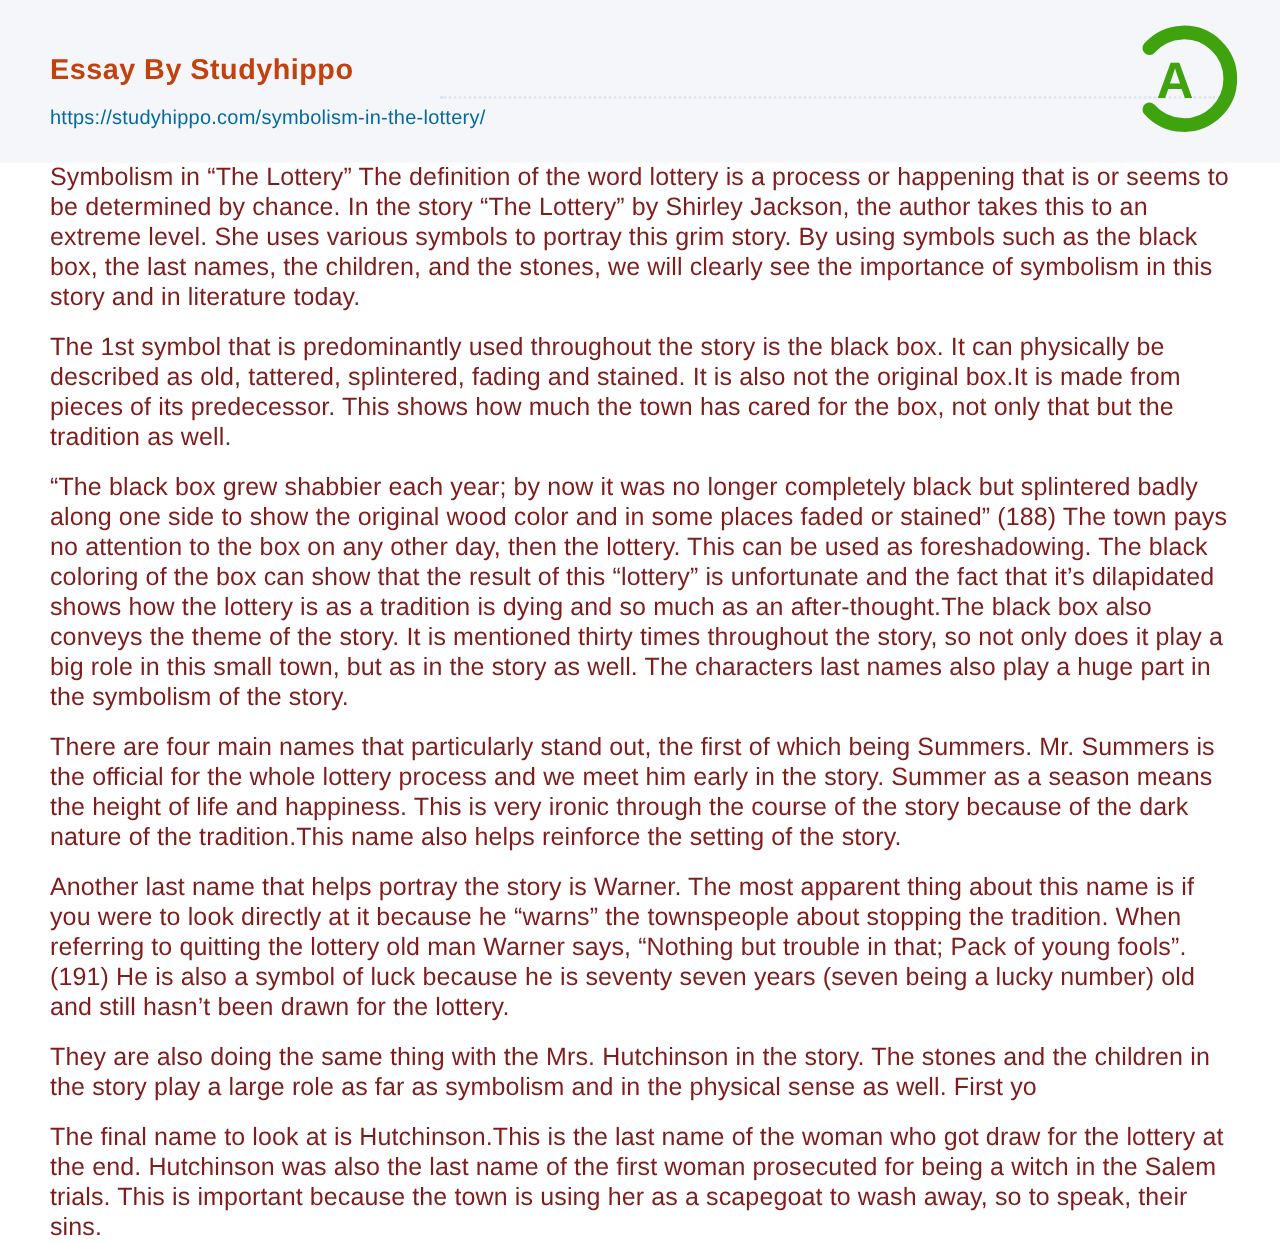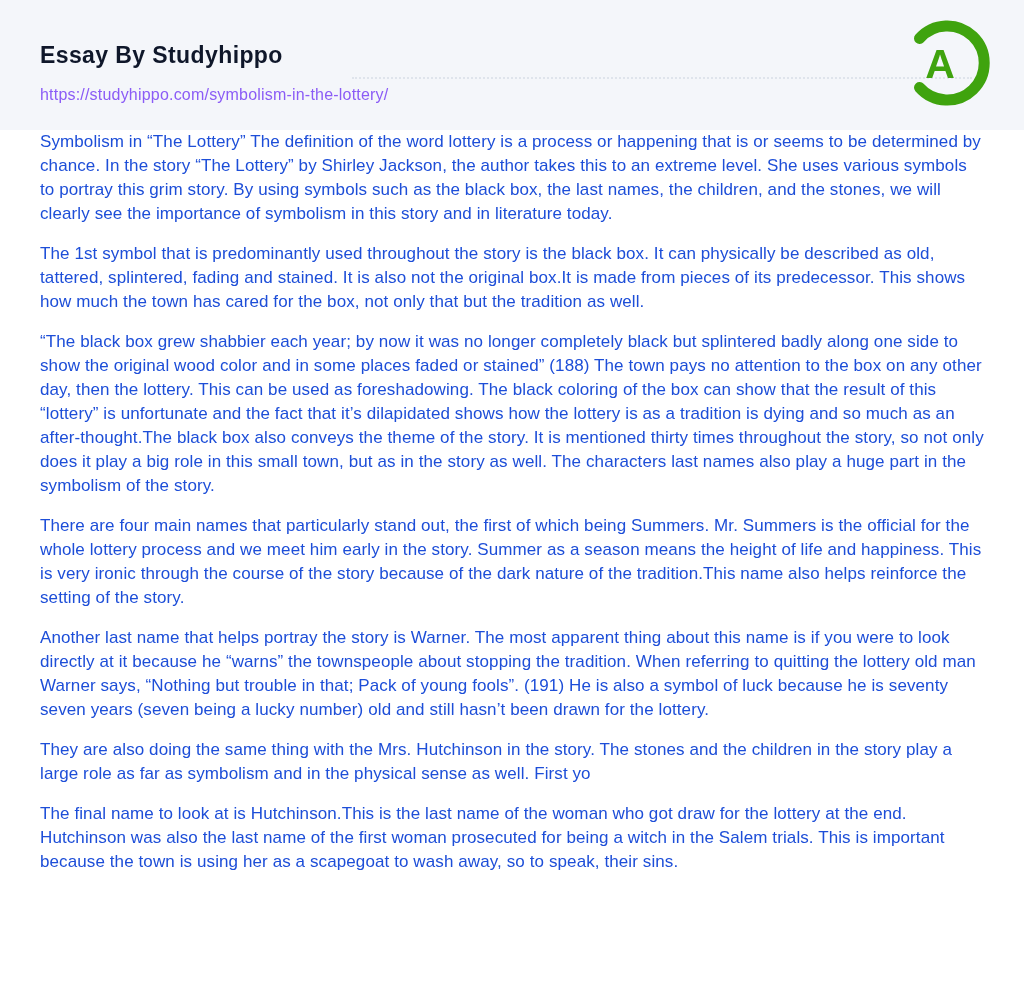--- a/index.html
+++ b/index.html
@@ -22,37 +22,37 @@
     background: #f4f6fa;
     box-sizing: border-box;
   }
   .header-title {
     position: absolute;
     left: 40px;
     top: 42px;
     font-size: 23px;
     font-weight: 700;
     letter-spacing: 0.4px;
-    color: #0f172a;
+    color: #c2410c;
   }
   .header-dotted-line {
     position: absolute;
     left: 352px;
     top: 77px;
     width: 620px;
     height: 0;
     border-top: 2px dotted #dfe4ec;
   }
   .header-url {
     position: absolute;
     left: 40px;
     top: 86px;
     font-size: 16px;
     letter-spacing: 0.2px;
-    color: #8b5cf6;
+    color: #0369a1;
     text-decoration: none;
   }
   .logo {
     position: absolute;
     top: 18px;
     right: 34px;
     width: 90px;
     height: 90px;
   }
   .content {
@@ -61,24 +61,24 @@
   .article-title {
     margin: 20px 0 15px 0;
     font-size: 34px;
     line-height: 40px;
     font-weight: 700;
     letter-spacing: 0.4px;
     color: #22262e;
   }
   .content p {
     margin: 0 0 16px 0;
-    font-size: 17px;
+    font-size: 20px;
     line-height: 24px;
     letter-spacing: 0.1px;
-    color: #1d4ed8;
+    color: #7f1d1d;
   }
 </style>
 </head>
 <body>
 
 <div class="page">
 
   <div class="header">
     <div class="header-title">Essay By Studyhippo</div>
     <div class="header-dotted-line"></div>

